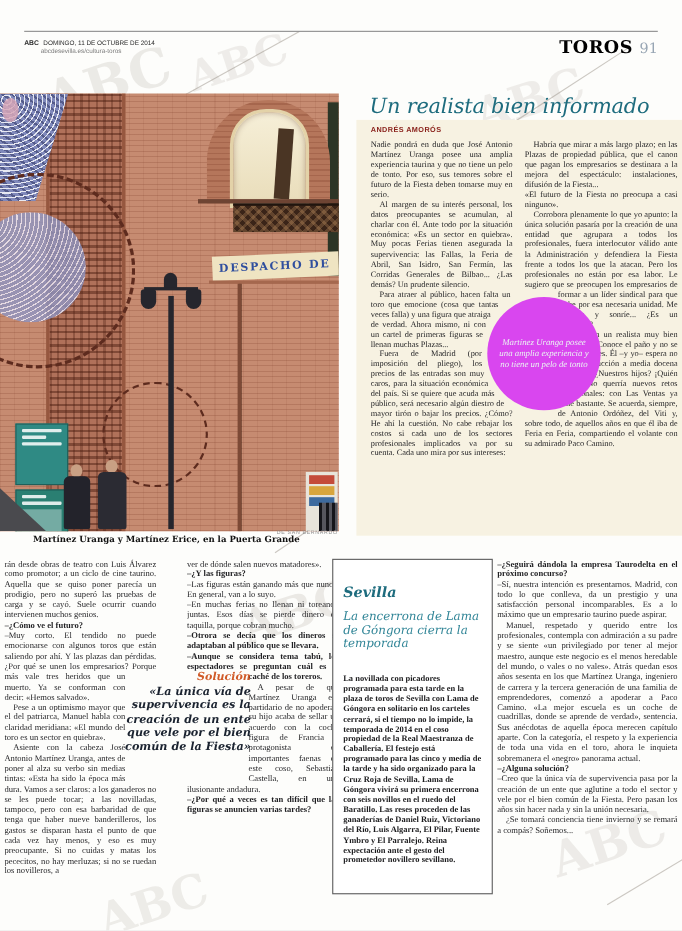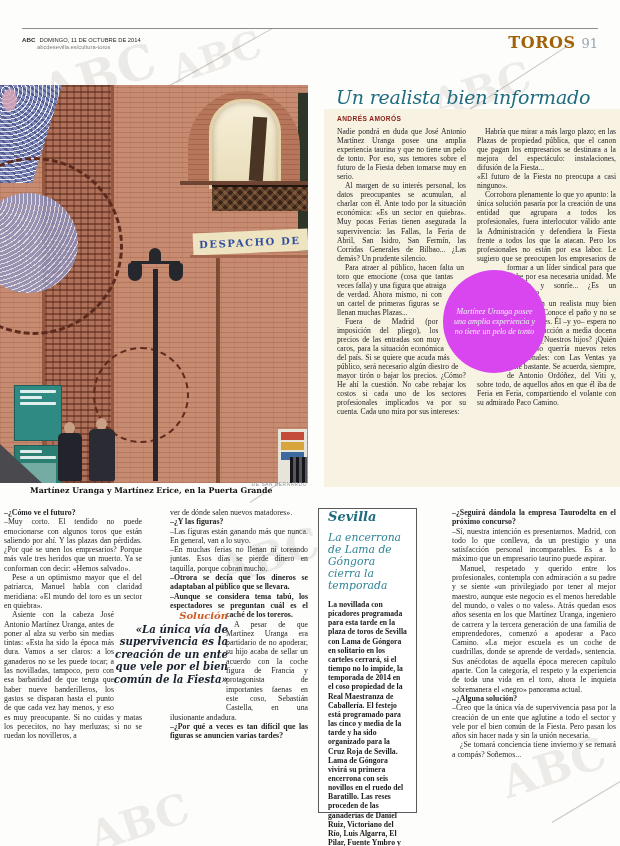--- a/index.html
+++ b/index.html
@@ -11,21 +11,21 @@
   .wm{position:absolute;font-family:"DejaVu Serif",serif;font-weight:bold;color:#877c6e;
       transform:rotate(-18deg);pointer-events:none;user-select:none;}
   .slash{position:absolute;height:1px;background:#9a9188;opacity:.5;transform-origin:left center;}
 
   
   .toprule{left:22px;top:28px;width:576px;height:1px;background:#8d8d8d;}
   .mast-left{left:22px;top:36px;font-family:"Liberation Sans",sans-serif;font-size:5.8px;color:#2c2c2c;line-height:7px;}
   .mast-brand{font-weight:bold;margin-right:4px;font-size:6.2px;}
   .mast-url{color:#7c7c7c;margin-left:15px;}
   .mast-right{right:22px;top:33px;text-align:right;}
-  .mast-section{font-family:"DejaVu Serif",serif;font-weight:bold;font-size:16px;color:#a16207;letter-spacing:.5px;}
+  .mast-section{font-family:"DejaVu Serif",serif;font-weight:bold;font-size:16px;color:#000000;letter-spacing:.5px;}
   .mast-page{font-family:"DejaVu Serif",serif;font-size:13px;color:#97a5b3;margin-left:6px;}
 
   
   .photo{left:0;top:85px;width:308px;height:398px;background:#c68b71;overflow:hidden;
      background-image:repeating-linear-gradient(0deg,rgba(120,55,35,.22) 0 1px,transparent 1px 5px),
                       repeating-linear-gradient(90deg,rgba(120,55,35,.10) 0 1px,transparent 1px 13px);}
   .ph{position:absolute;}
   .tile-wedge{left:0;top:0;width:62px;height:98px;background:#8089bb;
      background-image:repeating-radial-gradient(circle at 6px 6px,#e7e9f2 0 1px,transparent 1px 4px),
                       repeating-linear-gradient(35deg,rgba(40,45,90,.5) 0 2px,transparent 2px 5px);
@@ -99,27 +99,27 @@
   .col-bB{left:170px;top:508px;width:138px;height:338px;}
   .col-bD{left:452px;top:508px;width:164px;height:338px;}
   .fsA{float:right;width:28px;height:200px;shape-outside:inset(104px 0 0 0);}
   .fsB{float:left;width:56px;height:200px;shape-outside:inset(104px 0 0 0);}
   .pullquote{left:112px;top:610px;width:116px;text-align:right;}
   .pq-label{font-family:"DejaVu Serif",serif;font-style:italic;font-weight:bold;font-size:10px;color:#d05a28;}
   .pq-text{font-family:"DejaVu Serif",serif;font-style:italic;font-weight:bold;font-size:10.2px;
      line-height:12.4px;color:#1b2330;margin-top:2px;}
 
   
-  .sev{left:318px;top:508px;width:99px;height:305px;border:1px solid #5a5a5a;background:#fff;
-     box-sizing:border-box;padding:0 9px;}
+  .sev{left:302px;top:508px;width:146px;height:305px;border:1px solid #5a5a5a;background:#fff;
+     box-sizing:border-box;padding:23px 9px;}
   .sev-kicker{font-family:"DejaVu Serif",serif;font-style:italic;font-weight:bold;font-size:13px;color:#1e6c7e;}
   .sev-head{font-family:"DejaVu Serif",serif;font-style:italic;font-size:10.8px;line-height:12px;
      color:#2f8496;margin-top:8px;}
   .sev-body{font-family:"Liberation Serif",serif;font-weight:bold;font-size:7.7px;line-height:9.15px;
-     color:#1c1c1e;margin-top:8px;text-align:left;}
+     color:#1c1c1e;margin-top:21px;text-align:left;}
 </style>
 </head>
 <body>
 
 <div class="page">
 
   <span class="wm" style="left:40px;top:48px;font-size:48px;opacity:.14;">ABC</span>
   <span class="wm" style="left:170px;top:34px;font-size:38px;opacity:.12;">ABC</span>
   <span class="wm" style="left:430px;top:66px;font-size:42px;opacity:.12;">ABC</span>
   <span class="wm" style="left:552px;top:238px;font-size:38px;opacity:.11;">ABC</span>
@@ -206,20 +206,21 @@
     <div class="fs2"></div>
     <p class="t ind">Habría que mirar a más largo plazo; en las Plazas de propiedad pública, que el canon que pagan los empresarios se destinara a la mejora del espectáculo: instalaciones, difusión de la Fiesta...</p>
     <p class="t">«El futuro de la Fiesta no preocupa a casi ninguno».</p>
     <p class="t ind">Corrobora plenamente lo que yo apunto: la única solución pasaría por la creación de una entidad que agrupara a todos los profesionales, fuera interlocutor válido ante la Administración y defendiera la Fiesta frente a todos los que la atacan. Pero los profesionales no están por esa labor. Le sugiero que se preocupen los empresarios de formar a un líder sindical para que luche por esa necesaria unidad. Me escucha y sonríe... ¿Es un pesimista?</p>
     <p class="t ind">Más bien un realista muy bien informado. Conoce el paño y no se hace ilusiones. Él –y yo– espera no ver esa reducción a media docena de Ferias. ¿Nuestros hijos? ¡Quién sabe!... No querría nuevos retos profesionales: con Las Ventas ya tiene bastante. Se acuerda, siempre, de Antonio Ordóñez, del Viti y, sobre todo, de aquellos años en que él iba de Feria en Feria, compartiendo el volante con su admirado Paco Camino.</p>
   </div>
   <div class="abs circle">Martínez Uranga posee una amplia experiencia y no tiene un pelo de tonto</div>
 
   <div class="col col-bA">
     <div class="fsA"></div>
+    <p class="t tb">rán desde obras de teatro con Luis Álvarez como promotor; a un ciclo de cine taurino. Aquella que se quiso poner parecía un prodigio, pero no superó las pruebas de carga y se cayó. Suele ocurrir cuando intervienen muchos genios.</p>
     <p class="t tb q">–¿Cómo ve el futuro?</p>
     <p class="t tb">–Muy corto. El tendido no puede emocionarse con algunos toros que están saliendo por ahí. Y las plazas dan pérdidas. ¿Por qué se unen los empresarios? Porque más vale tres heridos que un muerto. Ya se conforman con decir: «Hemos salvado».</p>
     <p class="t tb ind">Pese a un optimismo mayor que el del patriarca, Manuel habla con claridad meridiana: «El mundo del toro es un sector en quiebra».</p>
     <p class="t tb ind">Asiente con la cabeza José Antonio Martínez Uranga, antes de poner al alza su verbo sin medias tintas: «Esta ha sido la época más dura. Vamos a ser claros: a los ganaderos no se les puede tocar; a las novilladas, tampoco, pero con esa barbaridad de que tenga que haber nueve banderilleros, los gastos se disparan hasta el punto de que cada vez hay menos, y eso es muy preocupante. Si no cuidas y matas los pececitos, no hay merluzas; si no se ruedan los novilleros, a</p>
   </div>
   <div class="col col-bB">
     <div class="fsB"></div>
     <p class="t tb">ver de dónde salen nuevos matadores».</p>
     <p class="t tb q">–¿Y las figuras?</p>
     <p class="t tb">–Las figuras están ganando más que nunca. En general, van a lo suyo.</p>

